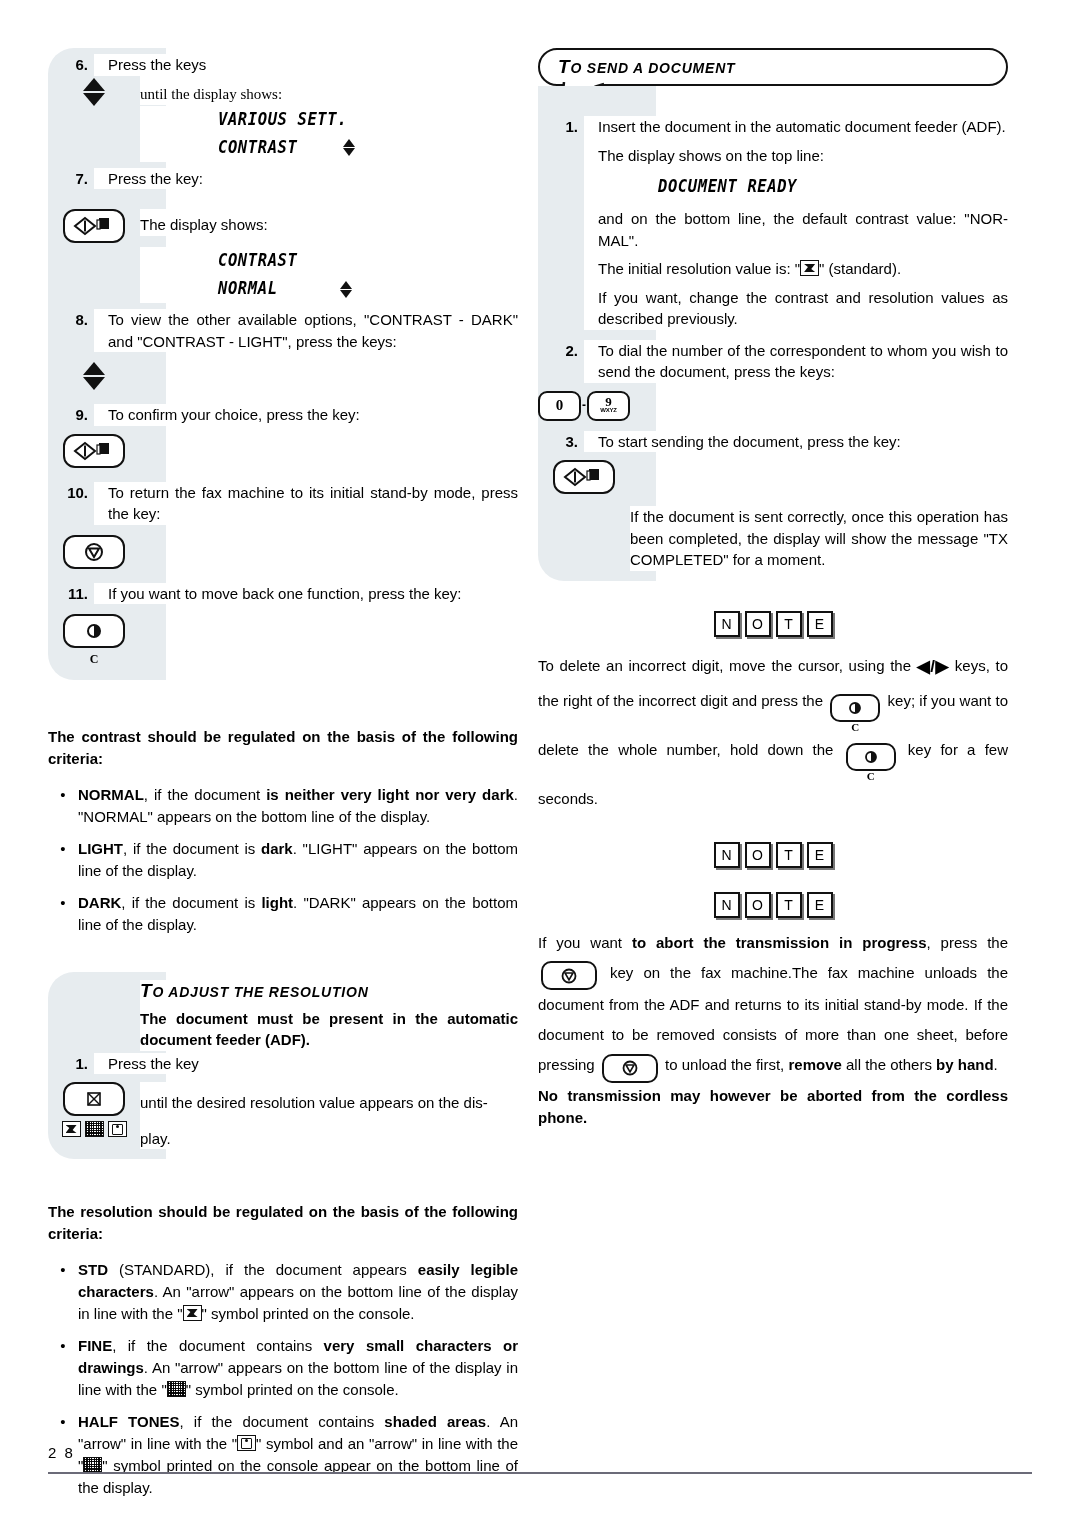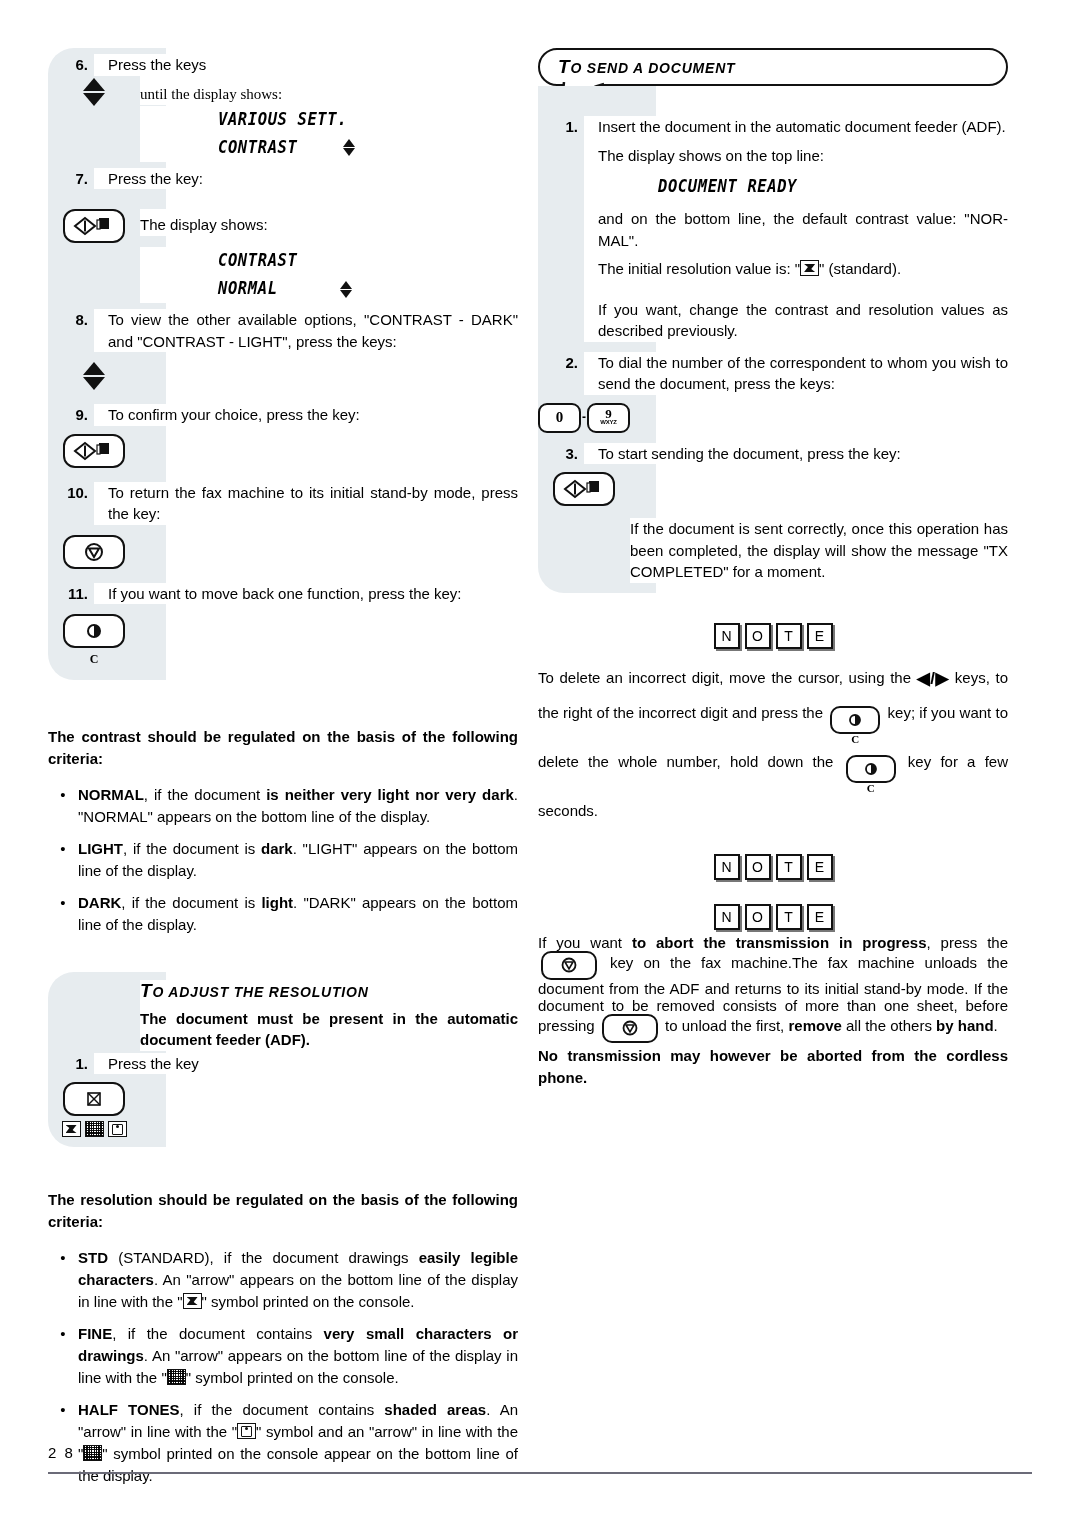--- a/index.html
+++ b/index.html
@@ -390,33 +390,37 @@
                   <line x1="16" y1="2" x2="4" y2="14" stroke="#111" stroke-width="1.4"></line>
                 </svg>
               </div>
               <div style="display:flex;gap:4px;margin-top:5px;">
                 <span class="sym sym-std"></span>
                 <span class="sym sym-fine"></span>
                 <span class="sym sym-half"></span>
               </div>
             </div>
           </div>
+          <div class="body" style="padding-left:0;">
+            <div class="line" style="padding-top:10px;">until the desired resolution value appears on the dis-</div>
+            <div class="line" style="padding-top:14px;">play.</div>
+          </div>
         </div>
 
       </div>
     </div>
 
     <div class="gap22"></div>
 
     <div class="para para-bold" style="margin-top:20px;">The resolution should be regulated on the basis of the following criteria:</div>
     <div class="gap14"></div>
 
     <div class="bullet">
       <div class="dot">•</div>
-      <div class="btxt"><b>STD</b><span> (STANDARD), if the document drawings </span><b>easily legible characters</b><span>. An "arrow" appears on the bottom line of the display in line with the "</span><span class="sym sym-std"></span><span>" symbol printed on the console.</span></div>
+      <div class="btxt"><b>STD</b><span> (STANDARD), if the document appears </span><b>easily legible characters</b><span>. An "arrow" appears on the bottom line of the display in line with the "</span><span class="sym sym-std"></span><span>" symbol printed on the console.</span></div>
     </div>
     <div class="gap10"></div>
     <div class="bullet">
       <div class="dot">•</div>
       <div class="btxt"><b>FINE</b><span>, if the document contains </span><b>very small characters or drawings</b><span>. An "arrow" appears on the bottom line of the display in line with the "</span><span class="sym sym-fine"></span><span>" symbol printed on the console.</span></div>
     </div>
     <div class="gap10"></div>
     <div class="bullet">
       <div class="dot">•</div>
       <div class="btxt"><b>HALF TONES</b><span>, if the document contains </span><b>shaded areas</b><span>. An "arrow" in line with the "</span><span class="sym sym-half"></span><span>" symbol and an "arrow" in line with the "</span><span class="sym sym-fine"></span><span>" symbol printed on the console appear on the bottom line of the display.</span></div>
@@ -439,21 +443,21 @@
       <div class="rail-inner">
 
         <div class="step">
           <div class="num">1.</div>
           <div class="body">
             <div class="line">Insert the document in the automatic document feeder (ADF).</div>
             <div class="line" style="margin-top:7px;text-align:left;">The display shows on the top line:</div>
             <div class="lcd" style="margin-top:7px;margin-left:60px;">DOCUMENT READY</div>
             <div class="line" style="margin-top:7px;">and on the bottom line, the default contrast value: "NOR-MAL".</div>
             <div class="line" style="margin-top:7px;text-align:left;"><span>The initial resolution value is: "</span><span class="sym sym-std"></span><span>" (standard).</span></div>
-            <div class="line" style="margin-top:19px;">If you want, change the contrast and resolution values as described previously.</div>
+            <div class="line" style="margin-top:7px;">If you want, change the contrast and resolution values as described previously.</div>
           </div>
         </div>
 
         <div class="gap10"></div>
 
         <div class="step">
           <div class="num">2.</div>
           <div class="body">To dial the number of the correspondent to whom you wish to send the document, press the keys:</div>
         </div>
 
@@ -540,21 +544,21 @@
       <span>E</span>
     </div>
 
     <div style="height:24px;"></div>
     <div class="note">
       <span>N</span>
       <span>O</span>
       <span>T</span>
       <span>E</span>
     </div>
-    <div class="para" style="margin-top:4px;line-height:17px;">
+    <div class="para" style="margin-top:10px;line-height:30px;">
       <span>If you want </span><b>to abort the transmission in progress</b><span>, press the </span><span class="pill" style="vertical-align:-7px;">
           <span class="key" style="width:52px;height:25px;">
             <svg width="24" height="18" viewBox="0 0 24 18">
               <circle cx="12" cy="9" r="6.5" fill="none" stroke="#111" stroke-width="1.8"></circle>
               <polygon points="8,6 16,6 12,13" fill="none" stroke="#111" stroke-width="1.6"></polygon>
             </svg>
           </span>
         </span><span> key on the fax machine.The fax machine unloads the document from the ADF and returns to its initial stand-by mode.</span>
       <span>If the document to be removed consists of more than one sheet, before pressing </span><span class="pill" style="vertical-align:-7px;">
           <span class="key" style="width:52px;height:25px;">

